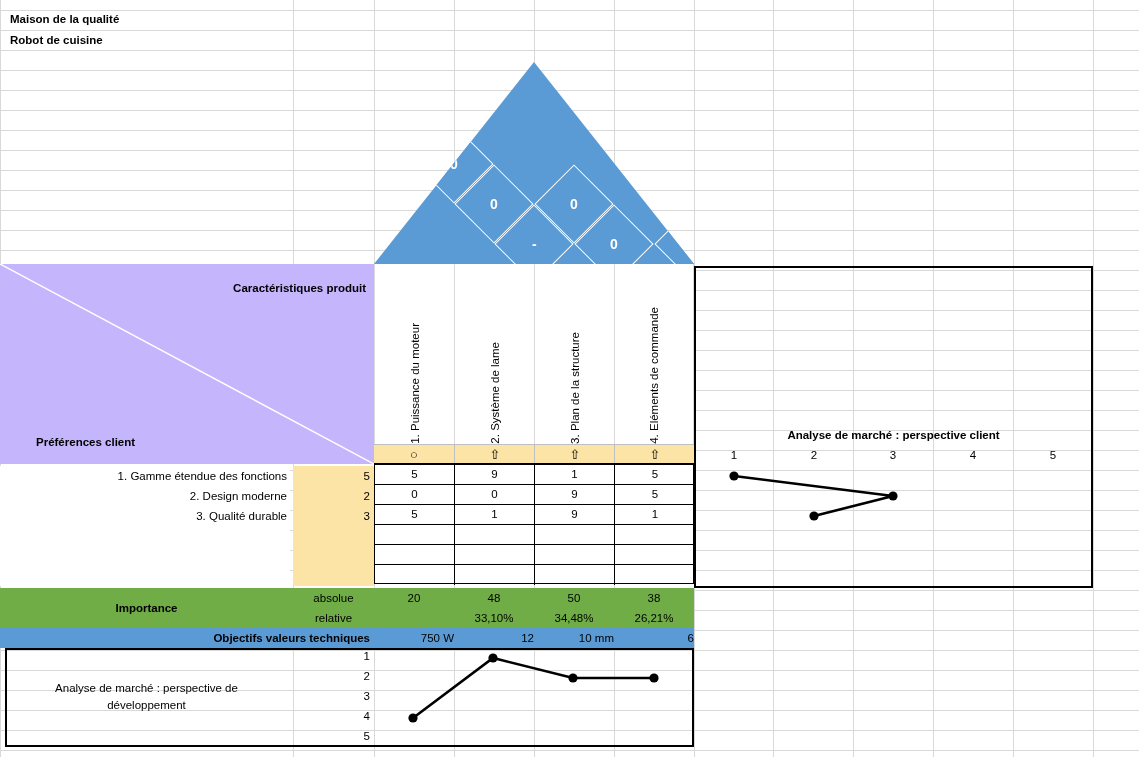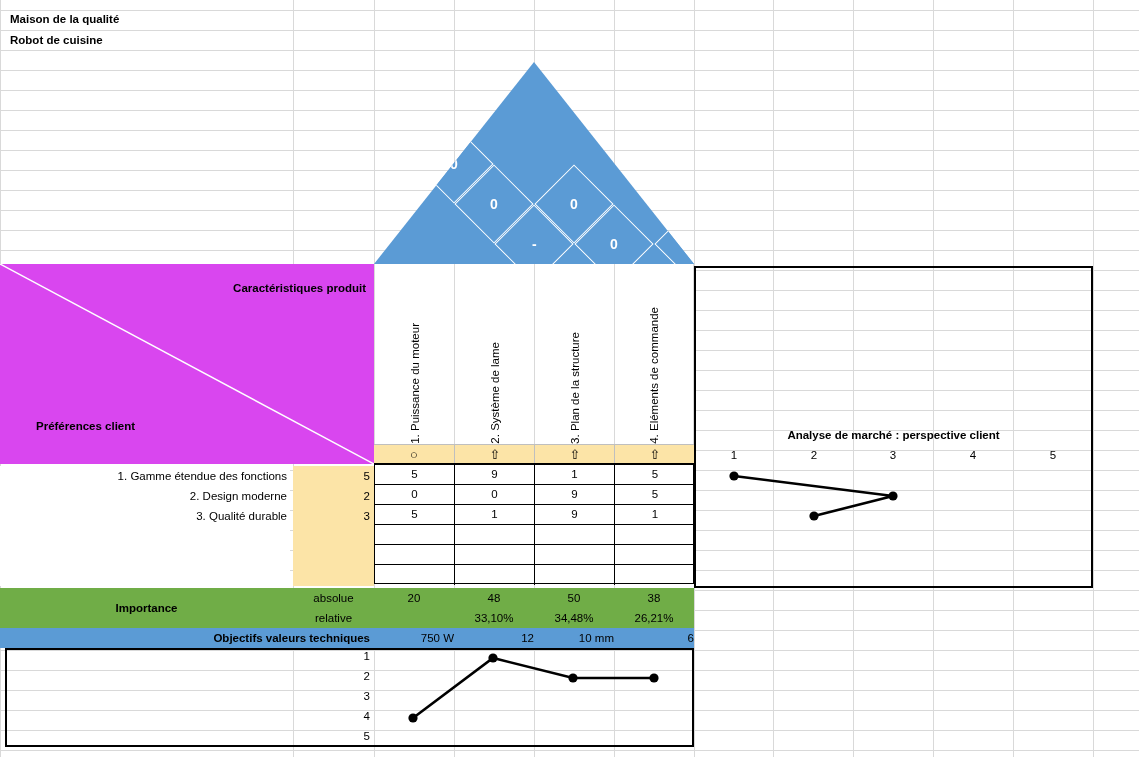--- a/index.html
+++ b/index.html
@@ -47,32 +47,32 @@
     font-weight:bold;
     font-size:14px;
     line-height:1;
   }
   .roof-clip{position:absolute;left:0;top:0;width:320px;height:202px;overflow:hidden;
              clip-path:polygon(50% 0%, 100% 100%, 0% 100%);}
 
   
   #bigheader{
     position:absolute;left:0;top:264px;width:374px;height:200px;
-    background:#d946ef;
+    background:#c4b5fd;
     overflow:hidden;
   }
   #bigheader .diag{
     position:absolute;left:0;top:0;width:100%;height:100%;
   }
   .bh-label{
     position:absolute;
     font-size:11.5px;font-weight:bold;color:#000000;white-space:nowrap;
   }
   #bh-top{right:8px;top:18px;}
-  #bh-bottom{left:36px;bottom:32px;}
+  #bh-bottom{left:36px;bottom:16px;}
 
   
   #colheads{position:absolute;left:374px;top:264px;width:320px;height:180px;background:#ffffff;}
   .colhead{
     position:absolute;top:0;width:80px;height:180px;
     border-left:1px solid #d9d9d9;
     box-sizing:border-box;
     display:flex;align-items:flex-end;justify-content:center;
   }
   .colhead:last-child{border-right:1px solid #d9d9d9;}
@@ -354,20 +354,24 @@
   <div class="tgt-val" style="left: 374px;">750 W</div>
       <div class="tgt-val" style="left: 454px;">12</div>
       <div class="tgt-val" style="left: 534px;">10 mm</div>
       <div class="tgt-val" style="left: 614px;">6</div>
     </div>
 
   <div class="chartbox" id="clientchart" style="left:694px;top:266px;width:399px;height:322px;"></div>
   <div class="chart-title" id="clientchart-title" style="left:694px;top:429px;width:399px;text-align:center;">Analyse de marché : perspective client</div>
 
   <div class="chartbox" id="devchart" style="left:5px;top:648px;width:689px;height:99px;"></div>
+  <div id="devchart-label" style="top:680px;">
+      <div>Analyse de marché : perspective de</div>
+      <div>développement</div>
+    </div>
 
 <div class="tick" style="left: 709px; top: 449px; width: 50px;">1</div>
     <div class="tick" style="left: 789px; top: 449px; width: 50px;">2</div>
     <div class="tick" style="left: 868px; top: 449px; width: 50px;">3</div>
     <div class="tick" style="left: 948px; top: 449px; width: 50px;">4</div>
     <div class="tick" style="left: 1028px; top: 449px; width: 50px;">5</div>
     <svg class="chart-svg" width="1139" height="757" style="left: 0px; top: 0px; pointer-events: none;">
       <polyline points="734,476 893,496 814,516" fill="none" stroke="#000000" stroke-width="2.6"></polyline>
       <circle cx="734" cy="476" r="4.6" fill="#000000"></circle>
       <circle cx="893" cy="496" r="4.6" fill="#000000"></circle>

